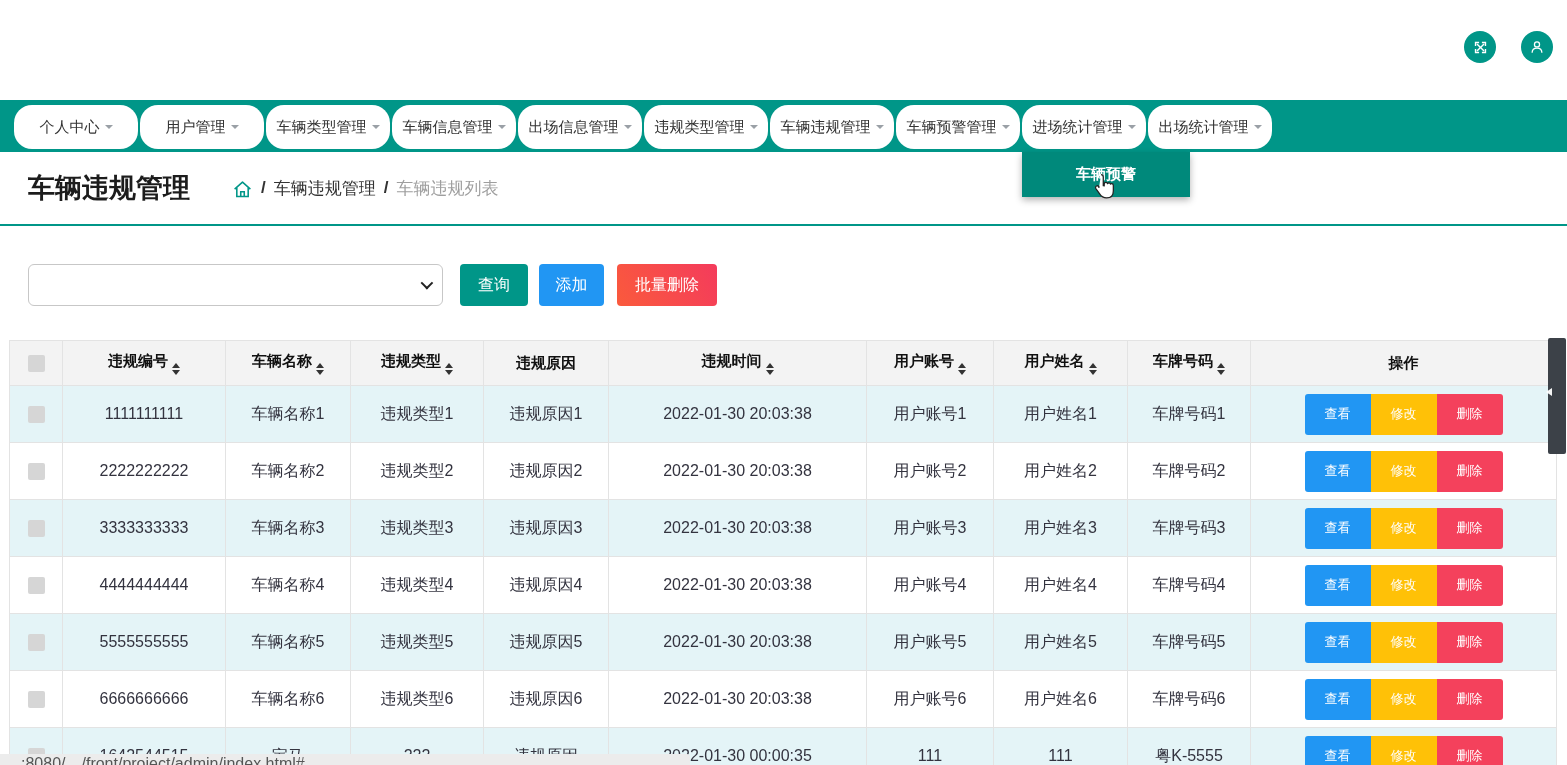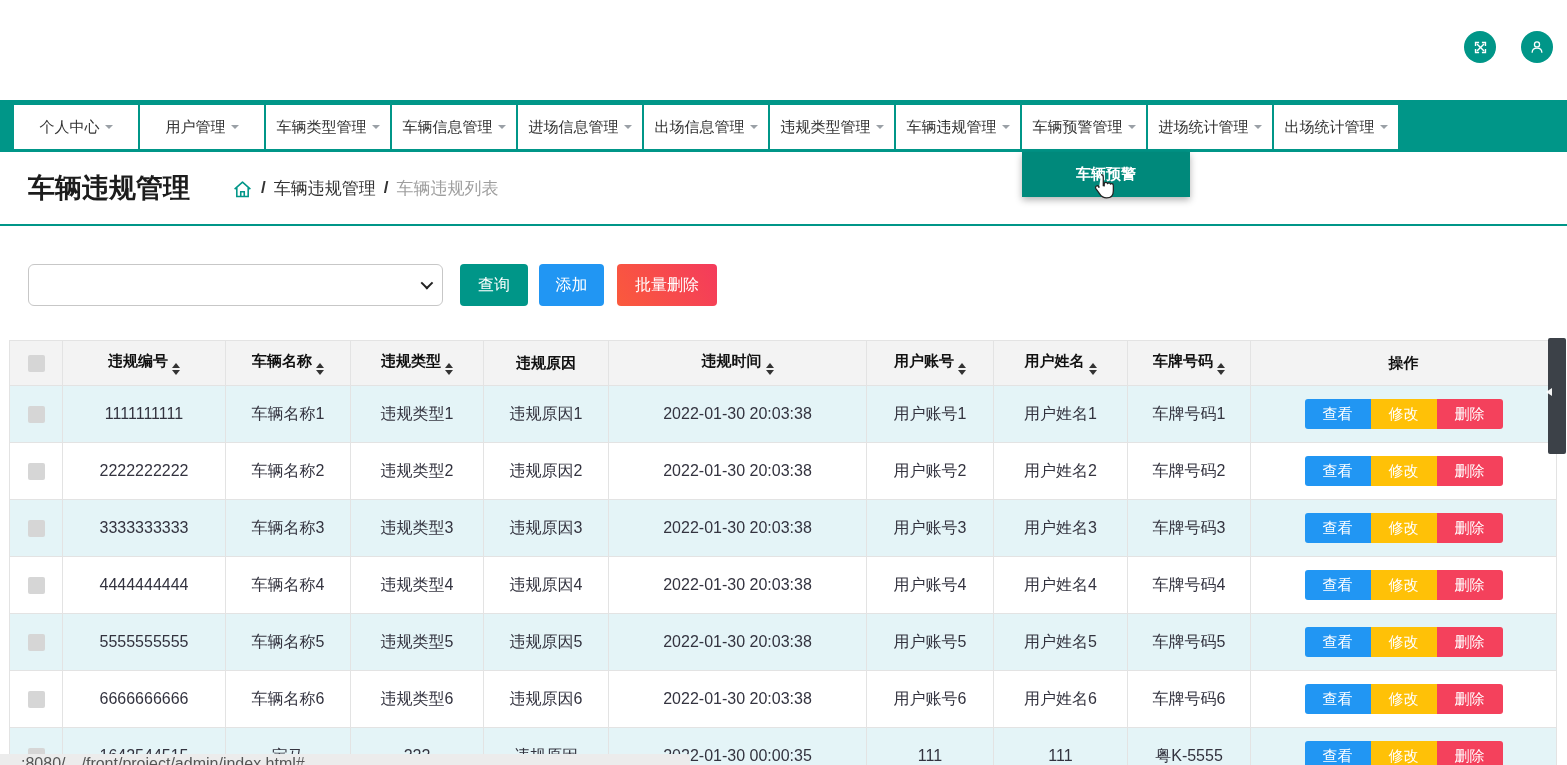--- a/index.html
+++ b/index.html
@@ -9,21 +9,21 @@
 
   
   .top-header { height:100px; background:#fff; display:flex; align-items:center; padding-left:10px; position:relative; }
   .app-title { font-size:30px; font-weight:600; color:#3474b0; letter-spacing:1px; }
   .header-icons { position:absolute; right:14px; top:31px; display:flex; gap:25px; }
   .circle-btn { width:32px; height:32px; border-radius:50%; background:#009688; display:flex; align-items:center; justify-content:center; cursor:pointer; }
 
   
   .nav { height:52px; background:#009688; display:flex; gap:2px; padding:5px 0 3px 14px; }
   .nav-item { width:124px; background:#fff; display:flex; align-items:center; justify-content:center;
-    font-size:15px; color:#333; cursor:pointer; white-space:nowrap; }
+    font-size:15px; color:#333; cursor:pointer; white-space:nowrap;border-radius:18px; }
   .caret { display:inline-block; margin-left:5px; border:4px solid transparent; border-top-color:#9aa0a6; transform:translateY(2px); }
 
   
   .dropdown { position:absolute; left:1022px; top:152px; width:168px; height:45px; z-index:50;
     background:#00897b; box-shadow:0 3px 7px rgba(0,0,0,.3); }
   .dropdown-item { width:100%; height:100%; display:flex; align-items:center; justify-content:center;
     color:#fff; font-size:15px; font-weight:700; cursor:pointer; }
   .cursor-hand { position:absolute; left:72px; top:21px; }
 
   
@@ -54,21 +54,21 @@
   table { border-collapse:collapse; table-layout:fixed; width:1547px; }
   th, td { border:1px solid #e3e3e3; text-align:center; overflow:hidden; white-space:nowrap; }
   thead th { height:45px; background:#f3f3f3; font-size:15px; font-weight:bold; color:#111; }
   tbody td { height:57px; font-size:16px; color:#33333f; background:#fff; }
   tbody tr.stripe td { background:#e4f4f7; }
   .checkbox { display:inline-block; width:17px; height:17px; background:#d6d6d6; border-radius:2px; vertical-align:middle; cursor:pointer; }
   .sort { display:inline-flex; flex-direction:column; gap:2px; margin-left:4px; vertical-align:-2px; }
   .sort i { display:block; width:0; height:0; border:4px solid transparent; }
   .sort .up { border-bottom:5px solid #333; border-top:0; }
   .sort .down { border-top:5px solid #333; border-bottom:0; }
-  .rbtn { width:66px; height:30px; border:none; color:#fff; font-size:15px; cursor:pointer; font-family:inherit; }
+  .rbtn { width:66px; height:41px; border:none; color:#fff; font-size:13px; cursor:pointer; font-family:inherit; }
   .btn-view { background:#2196f3; border-radius:3px 0 0 3px; }
   .btn-edit { background:#ffc107; }
   .btn-delete { background:#f4415c; border-radius:0 3px 3px 0; }
 
   
   .scroll-thumb { position:absolute; left:1548px; top:338px; width:18px; height:116px; background:#3c4148;
     border-radius:2px; cursor:pointer; }
   .scroll-thumb::before { content:""; position:absolute; left:-2px; top:50px;
     border-top:4px solid transparent; border-bottom:4px solid transparent; border-right:6px solid #fff; opacity:.95; }
 
@@ -107,24 +107,20 @@
     <div class="nav-item">
         <span>用户管理</span>
         <span class="caret"></span>
       </div>
     <div class="nav-item">
         <span>车辆类型管理</span>
         <span class="caret"></span>
       </div>
     <div class="nav-item">
         <span>车辆信息管理</span>
-        <span class="caret"></span>
-      </div>
-    <div class="nav-item">
-        <span>进场信息管理</span>
         <span class="caret"></span>
       </div>
     <div class="nav-item">
         <span>出场信息管理</span>
         <span class="caret"></span>
       </div>
     <div class="nav-item">
         <span>违规类型管理</span>
         <span class="caret"></span>
       </div>

